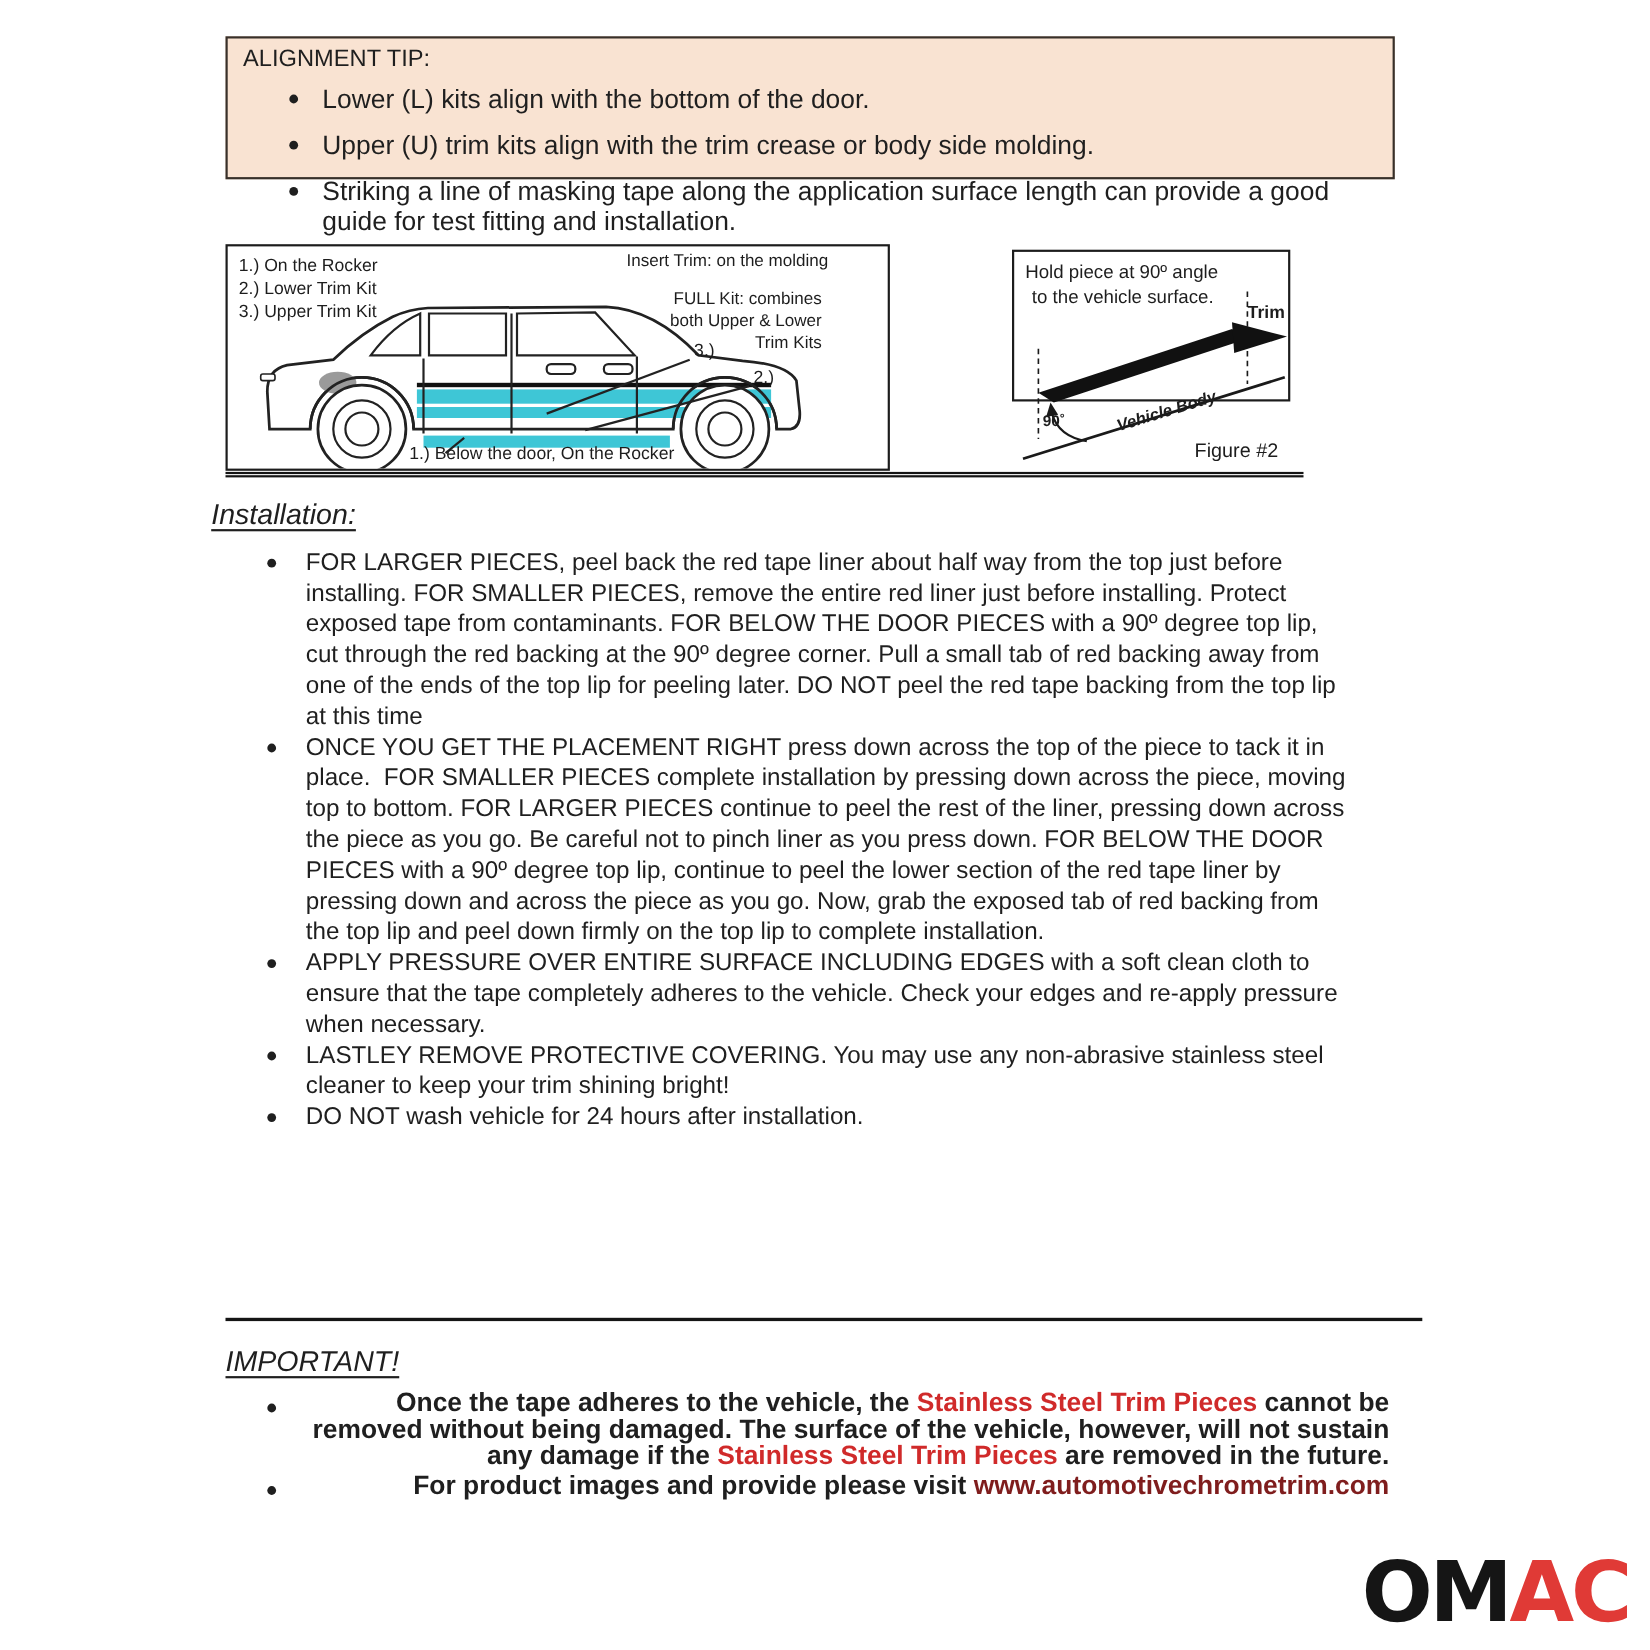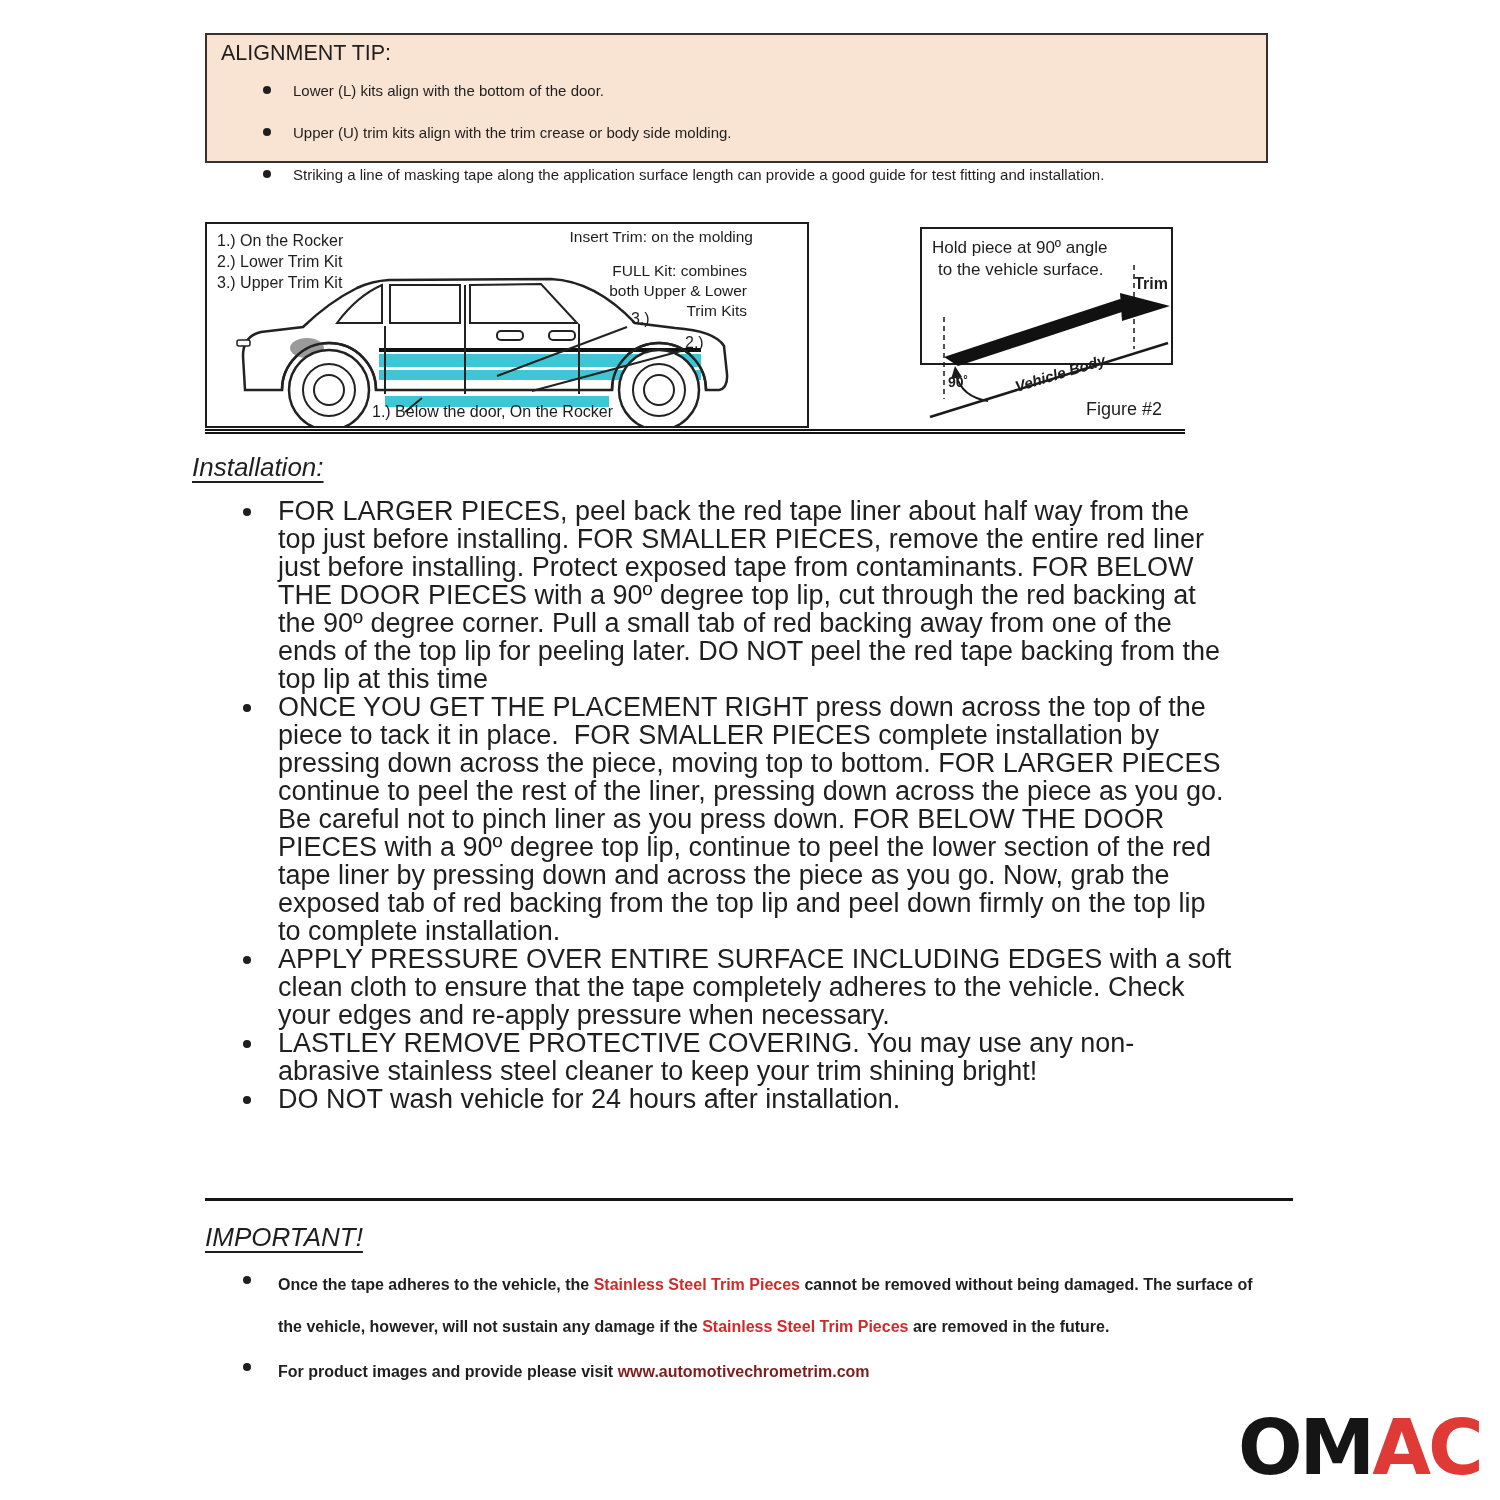--- a/index.html
+++ b/index.html
@@ -4,51 +4,51 @@
 <style>
   html,body{margin:0;padding:0;background:#ffffff;}
   .page{position:relative;width:1500px;height:1500px;background:#fff;overflow:hidden;
         font-family:"Liberation Sans",sans-serif;color:#1f1f1f;}
 
   
   .tip-box{position:absolute;left:205px;top:33px;width:1063px;height:130px;
            background:#f9e3d2;border:2px solid #38302a;box-sizing:border-box;}
   .tip-title{position:absolute;left:14px;top:6px;font-size:21.5px;}
   .tip-list{position:absolute;left:0;top:42px;margin:0;padding:0;list-style:none;width:1040px;}
-  .tip-list li{position:relative;padding-left:86px;font-size:15px;line-height:27px;
+  .tip-list li{position:relative;padding-left:86px;font-size:24px;line-height:27px;
                margin-bottom:15px;white-space:pre-wrap;}
   .tip-list li::before{content:"";position:absolute;left:56px;top:9px;width:8px;height:8px;
                border-radius:50%;background:#1f1f1f;}
 
   
   .car-box{position:absolute;left:205px;top:222px;width:604px;height:206px;
            border:2px solid #1c1c1c;box-sizing:border-box;background:#fff;}
   .fig2-box{position:absolute;left:920px;top:227px;width:253px;height:138px;
            border:2px solid #1c1c1c;box-sizing:border-box;background:#fff;}
   .fig-underline{position:absolute;left:205px;top:429px;width:980px;height:5px;
            border-top:2px solid #141414;border-bottom:2px solid #141414;box-sizing:border-box;}
 
   
   .sec-heading{position:absolute;font-size:26px;font-style:italic;
            text-decoration:underline;text-decoration-thickness:2px;text-underline-offset:5px;}
   .inst-heading{left:192px;top:452px;text-align:center;}
   .imp-heading{left:205px;top:1222px;}
 
   
   .inst-list{position:absolute;left:233px;top:497px;width:1000px;margin:0;padding:0;list-style:none;}
-  .inst-list li{position:relative;padding-left:45px;font-size:27px;line-height:28px;white-space:pre-wrap;}
+  .inst-list li{position:relative;padding-left:45px;font-size:22px;line-height:28px;white-space:pre-wrap;}
   .inst-list li::before{content:"";position:absolute;left:10px;top:11px;width:8px;height:8px;
            border-radius:50%;background:#1f1f1f;}
 
   .divider{position:absolute;left:205px;top:1198px;width:1088px;height:3px;background:#151515;}
 
   
   .imp-list{position:absolute;left:233px;top:1264px;width:1030px;margin:0;padding:0;list-style:none;}
-  .imp-list li{position:relative;padding-left:45px;font-size:16px;font-weight:bold;
-           line-height:42px;margin-bottom:3px;white-space:pre-wrap;}
+  .imp-list li{position:relative;padding-left:45px;font-size:24px;font-weight:bold;
+           line-height:24px;margin-bottom:3px;white-space:pre-wrap;text-align:right;}
   .imp-list li::before{content:"";position:absolute;left:10px;top:12px;width:8px;height:8px;
            border-radius:50%;background:#1f1f1f;}
   .red-em{color:#d02a2a;}
   .site-link{color:#7f1d1d;font-weight:bold;cursor:pointer;}
 
   
   svg text{font-family:"Liberation Sans",sans-serif;fill:#1d1d1d;}
 
   .logo{position:absolute;left:1238px;top:1398px;}
 </style>

